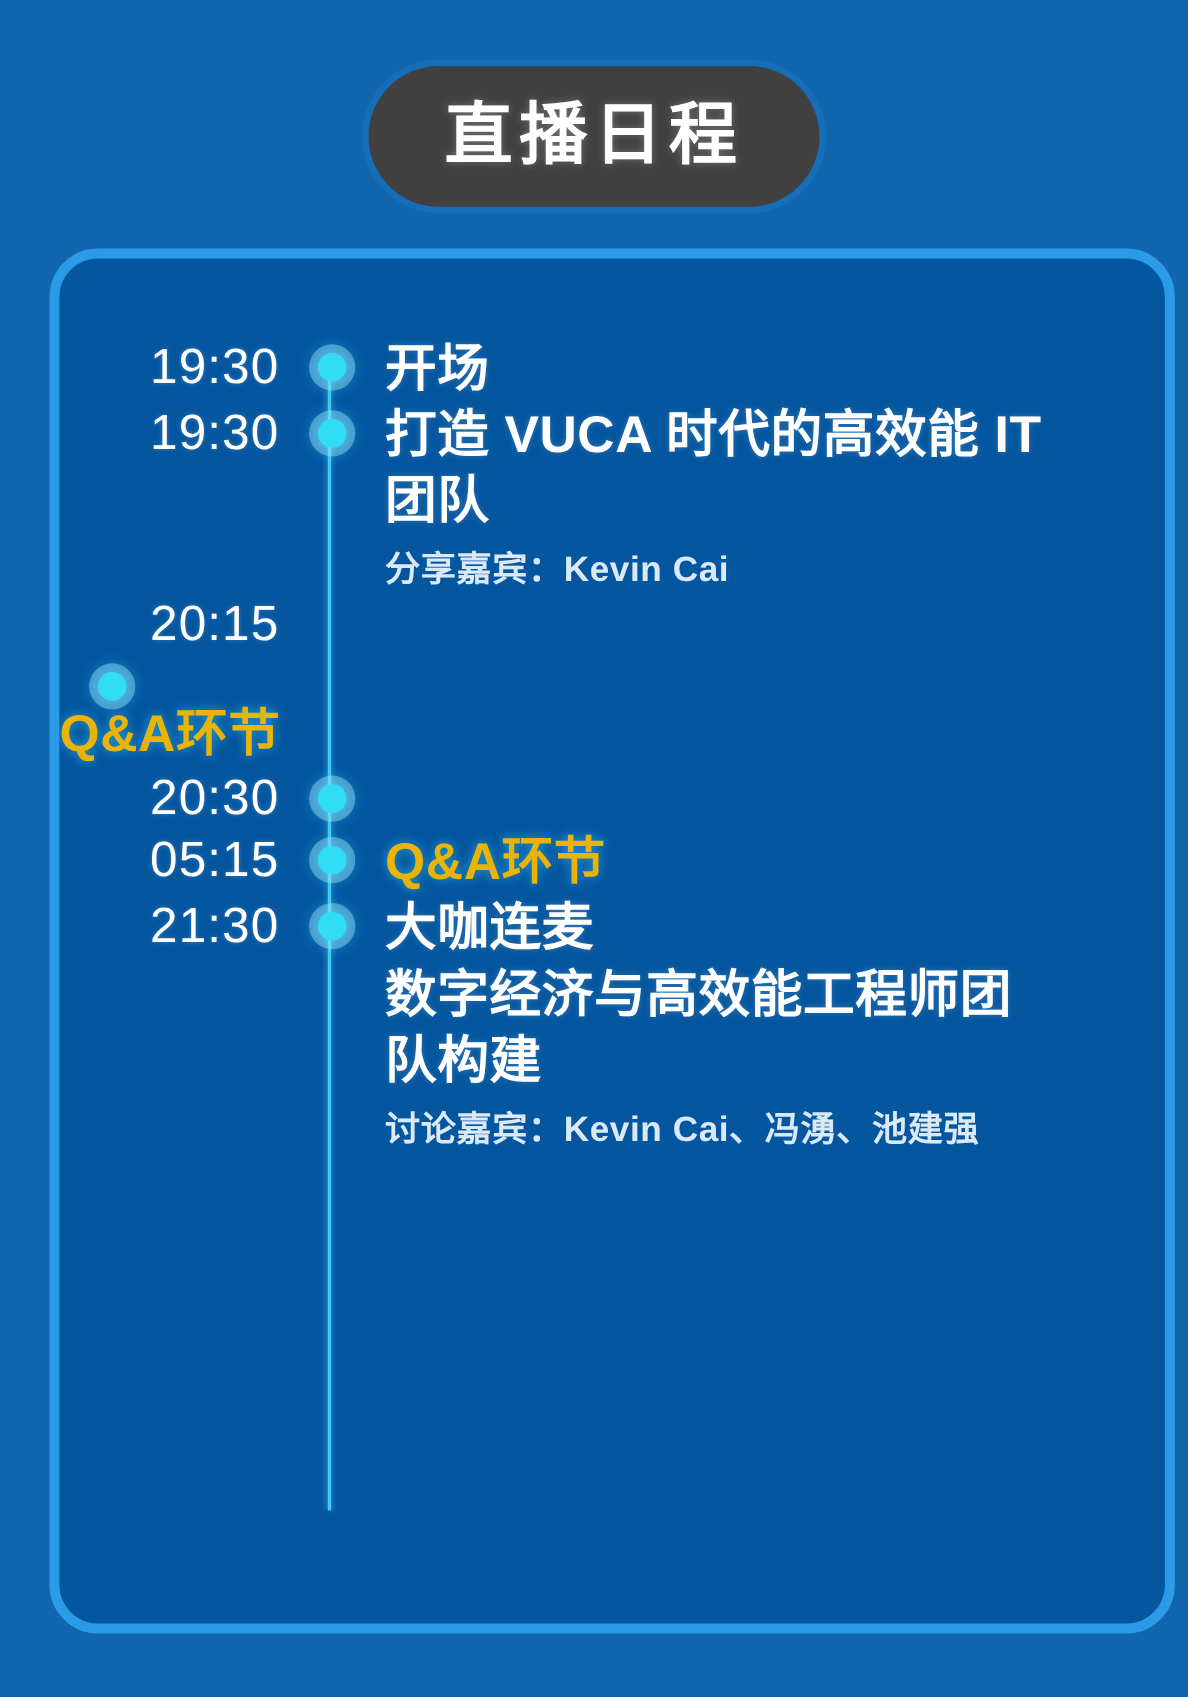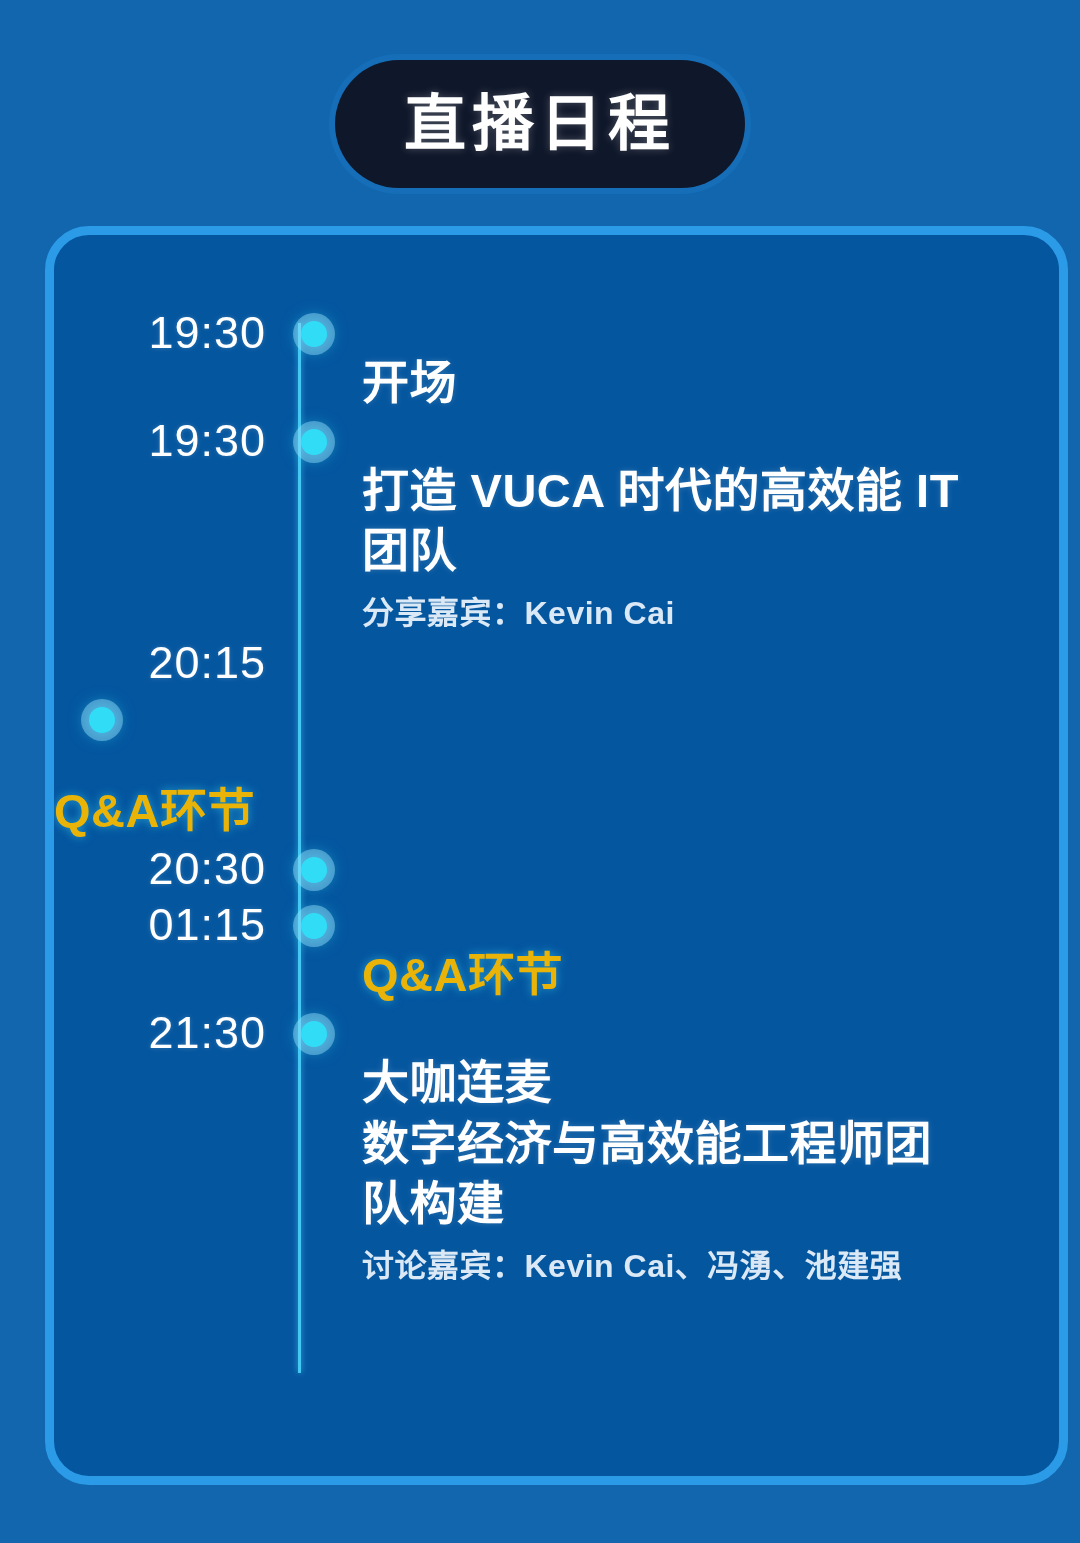--- a/index.html
+++ b/index.html
@@ -22,21 +22,21 @@
     left: 0;
     top: 60px;
     width: 1080px;
     display: flex;
     justify-content: center;
   }
   .title-pill {
     width: 410px;
     height: 128px;
     border-radius: 64px;
-    background: #0f172a;
+    background: #404040;
     display: flex;
     align-items: center;
     justify-content: center;
     box-shadow: 0 0 0 6px rgba(30,140,220,0.22);
   }
   .title-text {
     color: #ffffff;
     font-size: 62px;
     font-weight: 700;
     letter-spacing: 6px;
@@ -94,21 +94,20 @@
     width: 200px;
     min-width: 200px;
     text-align: right;
     padding-right: 0;
     color: #ffffff;
     font-size: 45px;
     font-weight: 400;
     line-height: 56px;
     letter-spacing: 1px;
     text-shadow: 0 0 5px rgba(255,255,255,0.2);
-    padding-left: 12px;
   }
 
   .row-dot-col {
     width: 96px;
     min-width: 96px;
     display: flex;
     justify-content: center;
     align-items: flex-start;
   }
   .dot {
@@ -129,21 +128,20 @@
   }
 
   .row-title {
     color: #ffffff;
     font-size: 47px;
     font-weight: 700;
     line-height: 1.28;
     letter-spacing: 0.5px;
     text-shadow: 0 0 6px rgba(255,255,255,0.18);
     white-space: pre-line;
-    margin-top: 48px;
   }
   .row-title.accent {
     color: #eab308;
     font-weight: 700;
     text-shadow: 0 0 10px rgba(63,217,247,0.55);
   }
 
   .row-speaker {
     margin-top: 12px;
     color: #dbe9f7;
@@ -212,21 +210,21 @@
       <div class="row r3">
         <div class="row-time">20:30</div>
         <div class="row-dot-col">
           <div class="dot"></div>
         </div>
         <div class="row-body">
         </div>
       </div>
 
       <div class="row r4">
-        <div class="row-time">01:15</div>
+        <div class="row-time">05:15</div>
         <div class="row-dot-col">
           <div class="dot"></div>
         </div>
         <div class="row-body">
           <div class="row-title accent">Q&amp;A环节</div>
         </div>
       </div>
 
       <div class="row r5">
         <div class="row-time">21:30</div>

